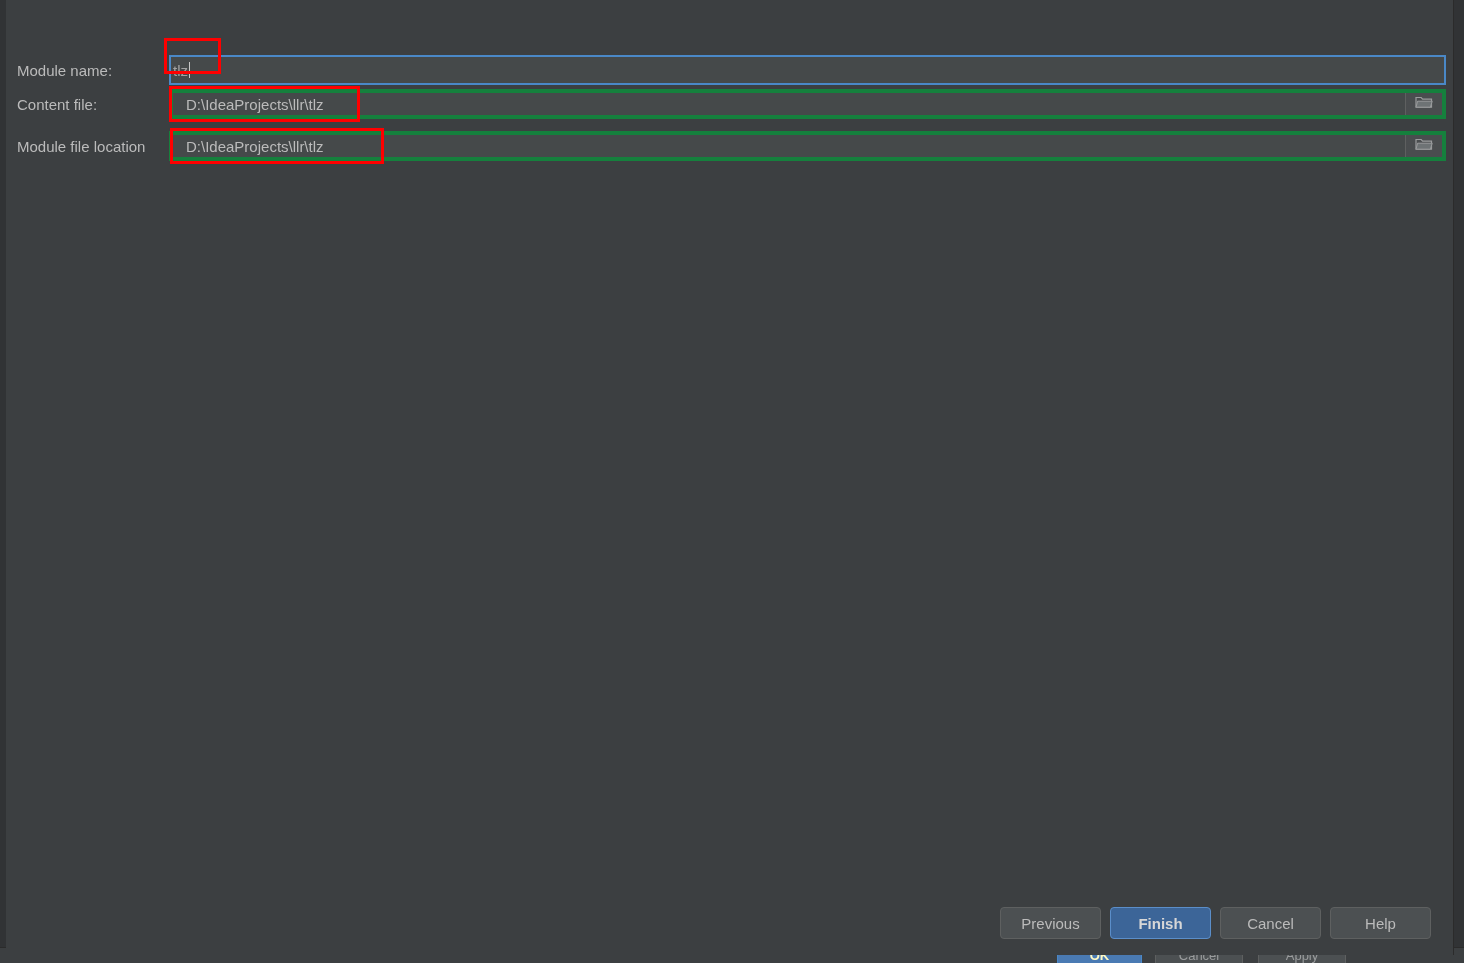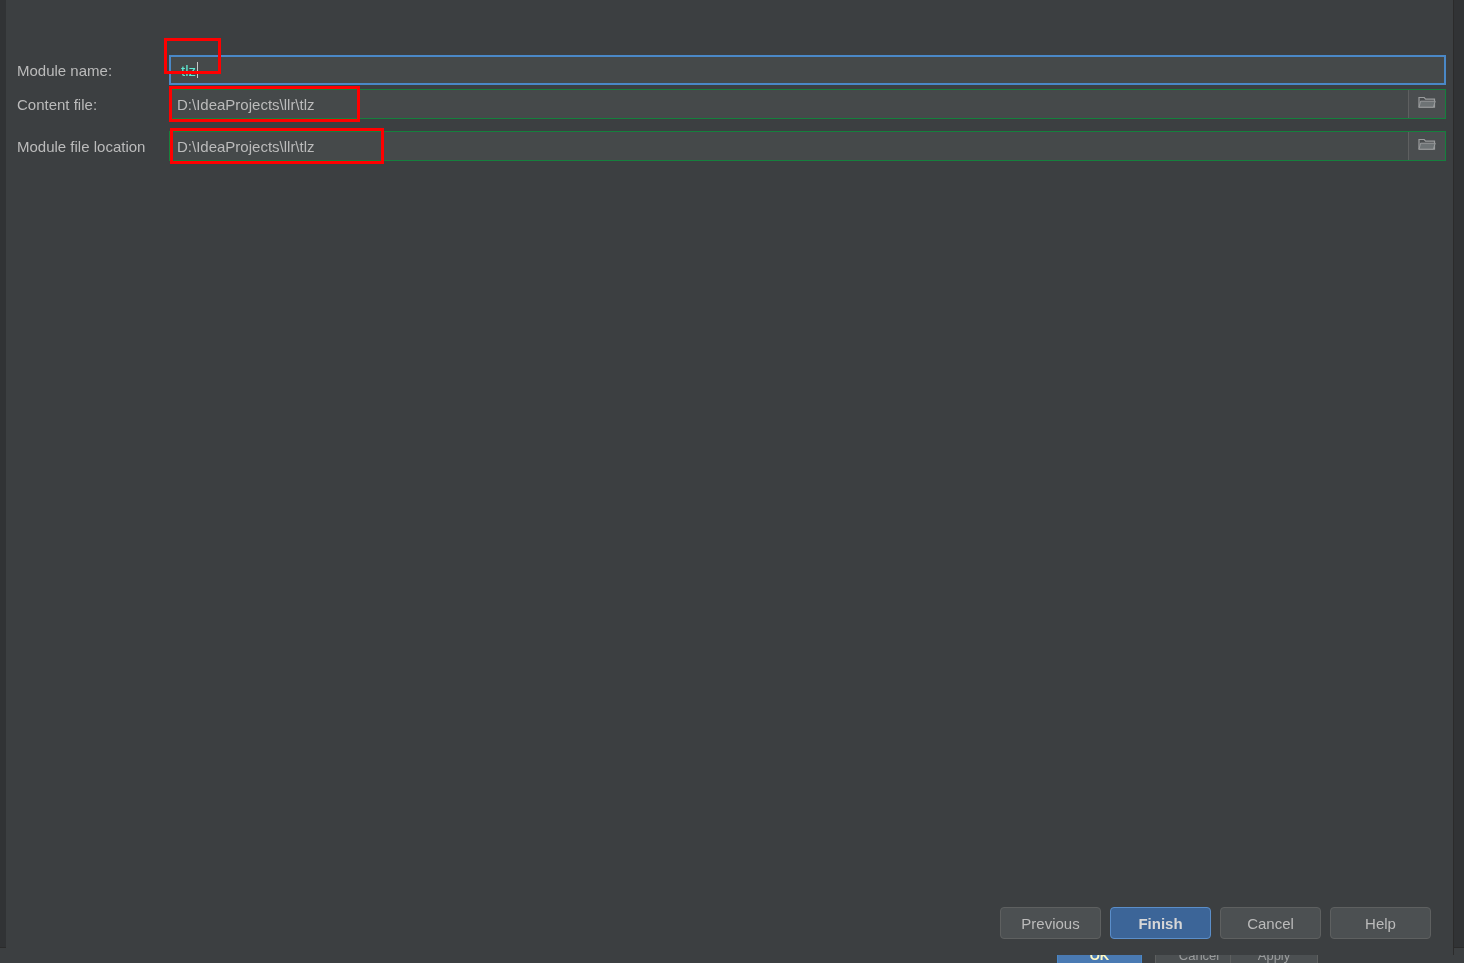--- a/index.html
+++ b/index.html
@@ -137,43 +137,44 @@
 
   
   .textfield {
     width: 100%;
     height: 100%;
     box-sizing: border-box;
     background: #45494a;
     border: 2px solid #4a88c7;
     display: flex;
     align-items: center;
-    padding-left: 10px;
-    font-size: 15px;
-    color: #5eead4;
+    padding-left: 2px;
+    font-size: 15px;
+    color: #a3a3a3;
     position: relative;
   }
   .caret {
     display: inline-block;
     width: 1px;
     height: 16px;
     background: #c8c8c8;
     margin-left: 1px;
     vertical-align: middle;
   }
 
   
   .browse-field {
     width: 100%;
     height: 100%;
     box-sizing: border-box;
     background: #45494a;
-    border: 1px solid #15803d;
+    border: 4px solid #15803d;
     display: flex;
     align-items: stretch;
+    padding-left: 6px;
   }
   .browse-input {
     flex: 1 1 auto;
     display: flex;
     align-items: center;
     padding-left: 7px;
     font-size: 15px;
     color: #bbbbbb;
     background: #45494a;
     border-right: 1px solid #5e6060;
@@ -233,21 +234,21 @@
 </head>
 <body>
 
 <div class="bg-window"></div>
 <div class="bg-window-strip-left"></div>
 <div class="bg-window-strip-right"></div>
 
 <div class="bg-bottom-bar">
   <div class="bg-btn primary" style="left:1057px; width:85px;">OK</div>
   <div class="bg-btn plain" style="left:1155px; width:88px;">Cancel</div>
-  <div class="bg-btn plain" style="left:1230px; width:88px;">Apply</div>
+  <div class="bg-btn plain" style="left:1258px; width:88px;">Apply</div>
 </div>
 
 <div class="dialog">
 
 
   <div class="form">
 
     <div class="row row-1">
       <span class="row-label">Module name:</span>
       <div class="field-wrap">

